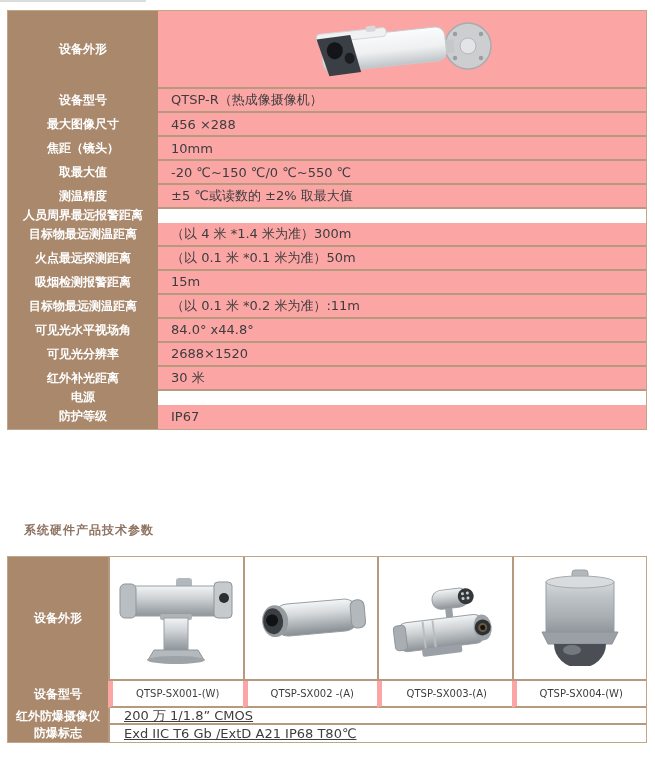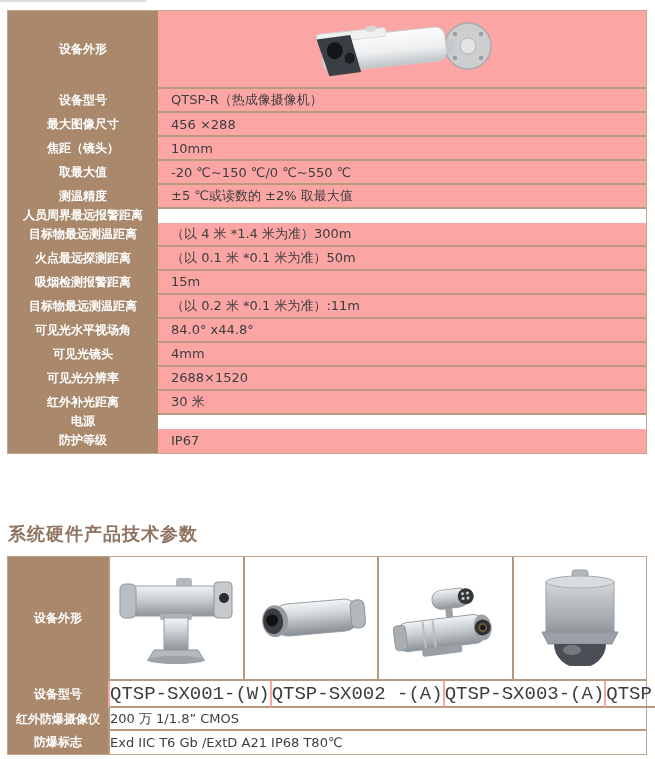--- a/index.html
+++ b/index.html
@@ -31,22 +31,22 @@
     padding-left: 13px; font-size: 13px;
     border-bottom: 2px solid #b79a7d;
     white-space: nowrap; overflow: hidden;
   }
   .img-row .vcell { height: 78px; justify-content: center; padding-left: 0; }
   .data-row .vcell { height: 24px; }
   .row:last-child .vcell { border-bottom: none; text-align: right; }
 
   
   .heading {
-    position: absolute; top: 522px; left: 8px;
-    font-size: 18px; font-weight: bold; color: #8e7361;
+    position: absolute; top: 522px; left: 24px;
+    font-size: 12px; font-weight: bold; color: #8e7361;
     letter-spacing: 1px;
   }
 
   
   .hw-table {
     position: absolute; top: 556px; left: 7px; width: 640px;
     border: 1px solid #c2a588; background: #fff;
   }
   .hw-h {
     flex: 0 0 100px; width: 100px;
@@ -56,28 +56,29 @@
     text-align: center; padding: 0 2px;
   }
   .hw-imgcell {
     flex: 1; height: 124px; background: #fff;
     display: flex; align-items: center; justify-content: center;
     border-left: 2px solid #b79a7d; border-bottom: 2px solid #b79a7d;
   }
   .hw-model {
     flex: 1; height: 27px;
     display: flex; align-items: center; justify-content: center;
-    font-size: 19px; white-space: nowrap;
-    border-left: 2px solid #fca5a5; border-bottom: 2px solid #b79a7d; font-family: Liberation Mono, monospace;
+    font-size: 10px; white-space: nowrap;
+    border-left: 5px solid #fca5a5; border-bottom: 2px solid #b79a7d;
   }
   .hw-span {
-    flex: 1; height: 23px;
-    display: flex; align-items: center; 
+    flex: 1; height: 17px;
+    display: flex; align-items: center; padding-left: 14px;
     font-size: 13px; white-space: nowrap;
     border-left: 2px solid #b79a7d;
+    text-decoration: underline;
   }
   .hw-span.mid { border-bottom: 2px solid #b79a7d; }
 </style>
 </head>
 <body>
 
 <div class="top-rule"></div>
 
 <div class="spec-table">
 
@@ -144,29 +145,25 @@
   <div class="row data-row">
     <div class="hcell">火点最远探测距离</div>
     <div class="vcell">（以 0.1 米 *0.1 米为准）50m</div>
   </div>
   <div class="row data-row">
     <div class="hcell">吸烟检测报警距离</div>
     <div class="vcell">15m</div>
   </div>
   <div class="row data-row">
     <div class="hcell">目标物最远测温距离</div>
-    <div class="vcell">（以 0.2 米 *0.1 米为准）:11m</div>
+    <div class="vcell">（以 0.1 米 *0.2 米为准）:11m</div>
   </div>
   <div class="row data-row">
     <div class="hcell">可见光水平视场角</div>
     <div class="vcell">84.0°  x44.8°</div>
-  </div>
-  <div class="row data-row">
-    <div class="hcell">可见光镜头</div>
-    <div class="vcell">4mm</div>
   </div>
   <div class="row data-row">
     <div class="hcell">可见光分辨率</div>
     <div class="vcell">2688×1520</div>
   </div>
   <div class="row data-row">
     <div class="hcell">红外补光距离</div>
     <div class="vcell">30 米</div>
   </div>
   <div class="row data-row">

